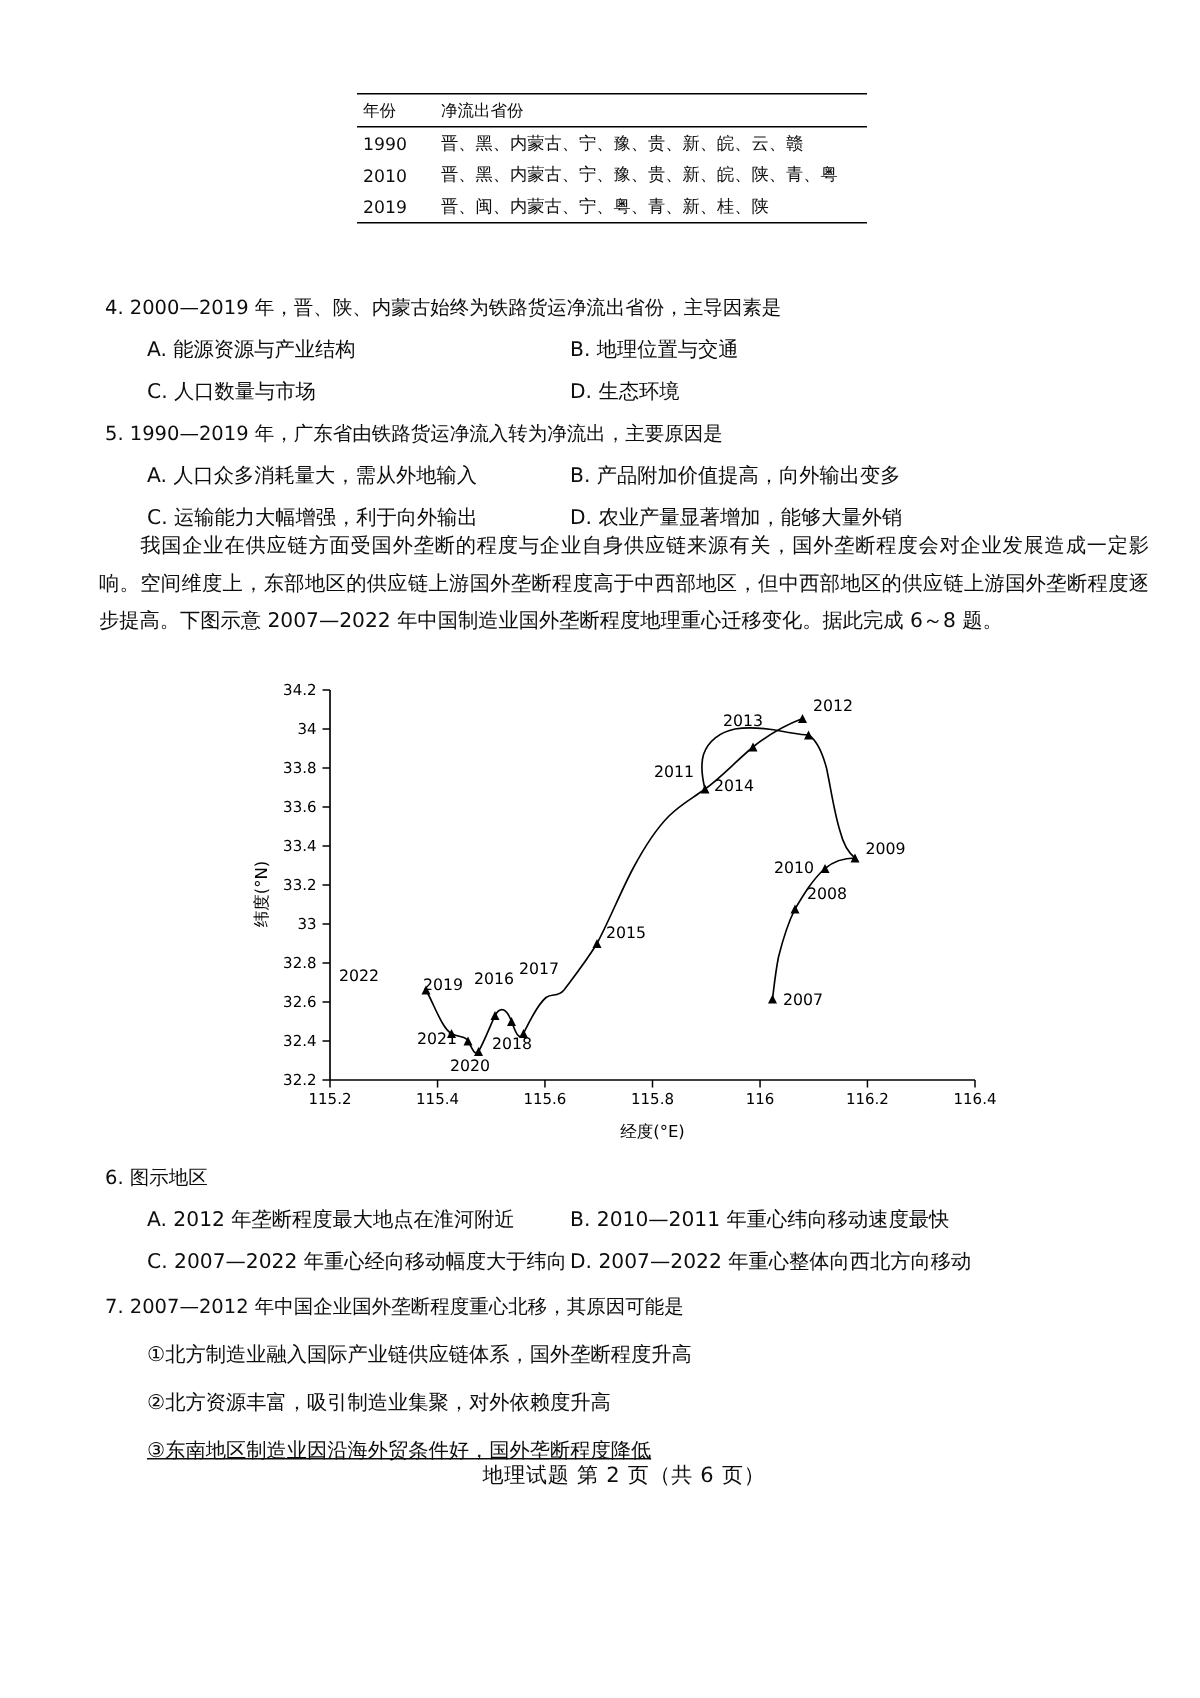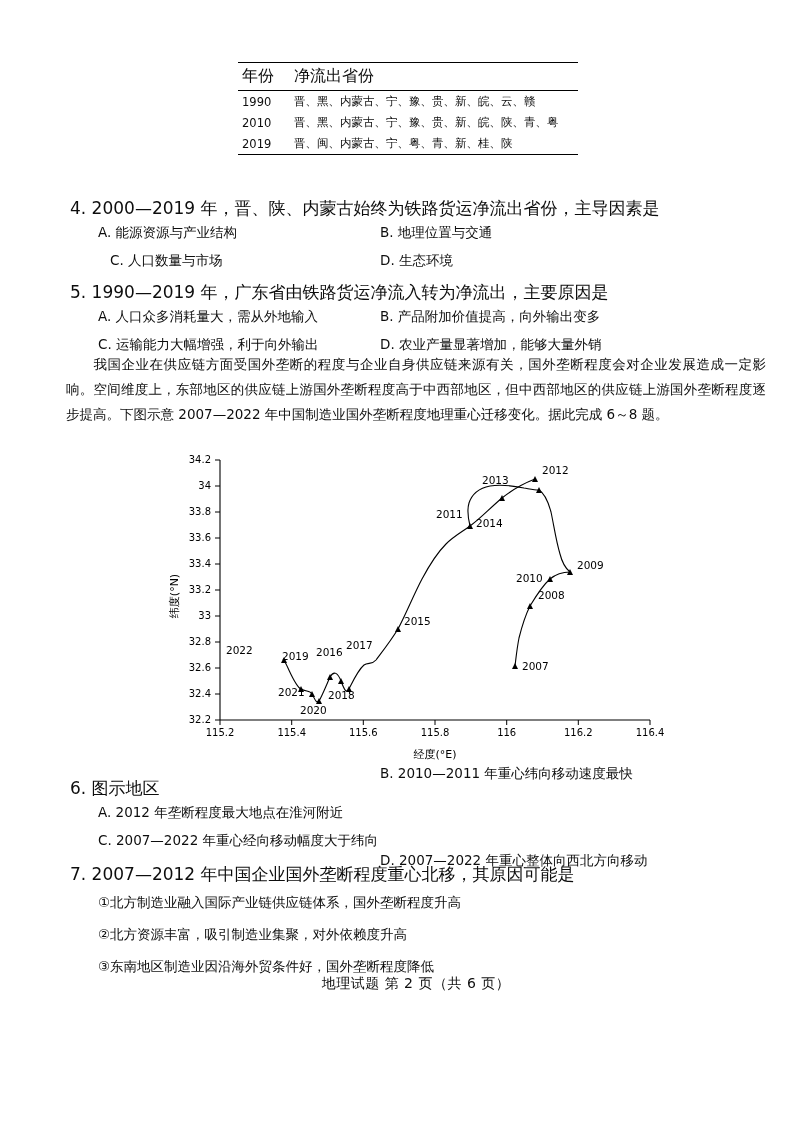--- a/index.html
+++ b/index.html
@@ -37,31 +37,31 @@
   }
   table.data th, table.data td {
     padding: 3px 2px 3px 4px;
     text-align: left;
     font-weight: normal;
     white-space: nowrap;
   }
   table.data thead th {
     border-top: 1.4px solid #000;
     border-bottom: 1px solid #000;
-    font-size: 16px;
+    font-size: 11px;
   }
   table.data tbody tr:last-child td {
     border-bottom: 1.4px solid #000;
   }
   .col-year { width: 46px; }
 
   
   .qline {
     position: absolute;
-    font-size: 17px;
+    font-size: 13px;
     line-height: 1.5;
     white-space: nowrap;
   }
   .opt {
     position: absolute;
     font-size: 13.5px;
     white-space: nowrap;
   }
   .para {
     position: absolute;
@@ -120,21 +120,21 @@
           <td class="col-year">2019</td>
           <td>晋、闽、内蒙古、宁、粤、青、新、桂、陕</td>
         </tr>
       </tbody>
     </table>
   </div>
 
   <div class="qline" style="left:70px; top:196px;">4. 2000—2019 年，晋、陕、内蒙古始终为铁路货运净流出省份，主导因素是</div>
   <div class="opt" style="left:98px; top:224px;">A. 能源资源与产业结构</div>
   <div class="opt" style="left:380px; top:224px;">B. 地理位置与交通</div>
-  <div class="opt" style="left:98px; top:252px;margin-left:12px;">C. 人口数量与市场</div>
+  <div class="opt" style="left:98px; top:252px;">C. 人口数量与市场</div>
   <div class="opt" style="left:380px; top:252px;">D. 生态环境</div>
 
   <div class="qline" style="left:70px; top:280px;">5. 1990—2019 年，广东省由铁路货运净流入转为净流出，主要原因是</div>
   <div class="opt" style="left:98px; top:308px;">A. 人口众多消耗量大，需从外地输入</div>
   <div class="opt" style="left:380px; top:308px;">B. 产品附加价值提高，向外输出变多</div>
   <div class="opt" style="left:380px; top:336px;">D. 农业产量显著增加，能够大量外销</div>
   <div class="opt" style="left:98px; top:336px;">C. 运输能力大幅增强，利于向外输出</div>
 
   <div class="para" style="left:66px; top:352px;"><span class="indent"></span><span>我国企业在供应链方面受国外垄断的程度与企业自身供应链来源有关，国外垄断程度会对企业发展造成一定影响。空间维度上，东部地区的供应链上游国外垄断程度高于中西部地区，但中西部地区的供应链上游国外垄断程度逐步提高。下图示意 2007—2022 年中国制造业国外垄断程度地理重心迁移变化。据此完成 6～8 题。</span></div>
 
@@ -240,24 +240,24 @@
         <text x="132" y="214">2019</text>
         <text x="150" y="268">2020</text>
         <text x="128" y="250">2021</text>
         <text x="76" y="208">2022</text>
       </g>
     </svg>
   </div>
 
   <div class="qline" style="left:70px; top:776px;">6. 图示地区</div>
   <div class="opt" style="left:98px; top:804px;">A. 2012 年垄断程度最大地点在淮河附近</div>
-  <div class="opt" style="left:380px; top:765px;">B. 2010—2011 年重心纬向移动速度最快</div>
+  <div class="opt" style="left:380px; top:804px;">B. 2010—2011 年重心纬向移动速度最快</div>
   <div class="opt" style="left:98px; top:832px;">C. 2007—2022 年重心经向移动幅度大于纬向</div>
-  <div class="opt" style="left:380px; top:852px;text-align:right;">D. 2007—2022 年重心整体向西北方向移动</div>
+  <div class="opt" style="left:380px; top:832px;text-align:right;">D. 2007—2022 年重心整体向西北方向移动</div>
 
   <div class="qline" style="left:70px; top:862px;">7. 2007—2012 年中国企业国外垄断程度重心北移，其原因可能是</div>
   <div class="opt" style="left:98px; top:894px;">①北方制造业融入国际产业链供应链体系，国外垄断程度升高</div>
   <div class="opt" style="left:98px; top:926px;">②北方资源丰富，吸引制造业集聚，对外依赖度升高</div>
-  <div class="opt" style="left:98px; top:958px;">③东南地区制造业因沿海外贸条件好，国外垄断程度降低</div>
+  <div class="opt" style="left:98px; top:958px;text-decoration:underline;">③东南地区制造业因沿海外贸条件好，国外垄断程度降低</div>
 
   <div class="footer">地理试题 第 2 页（共 6 页）</div>
 
 </div>
 
 </body></html>

